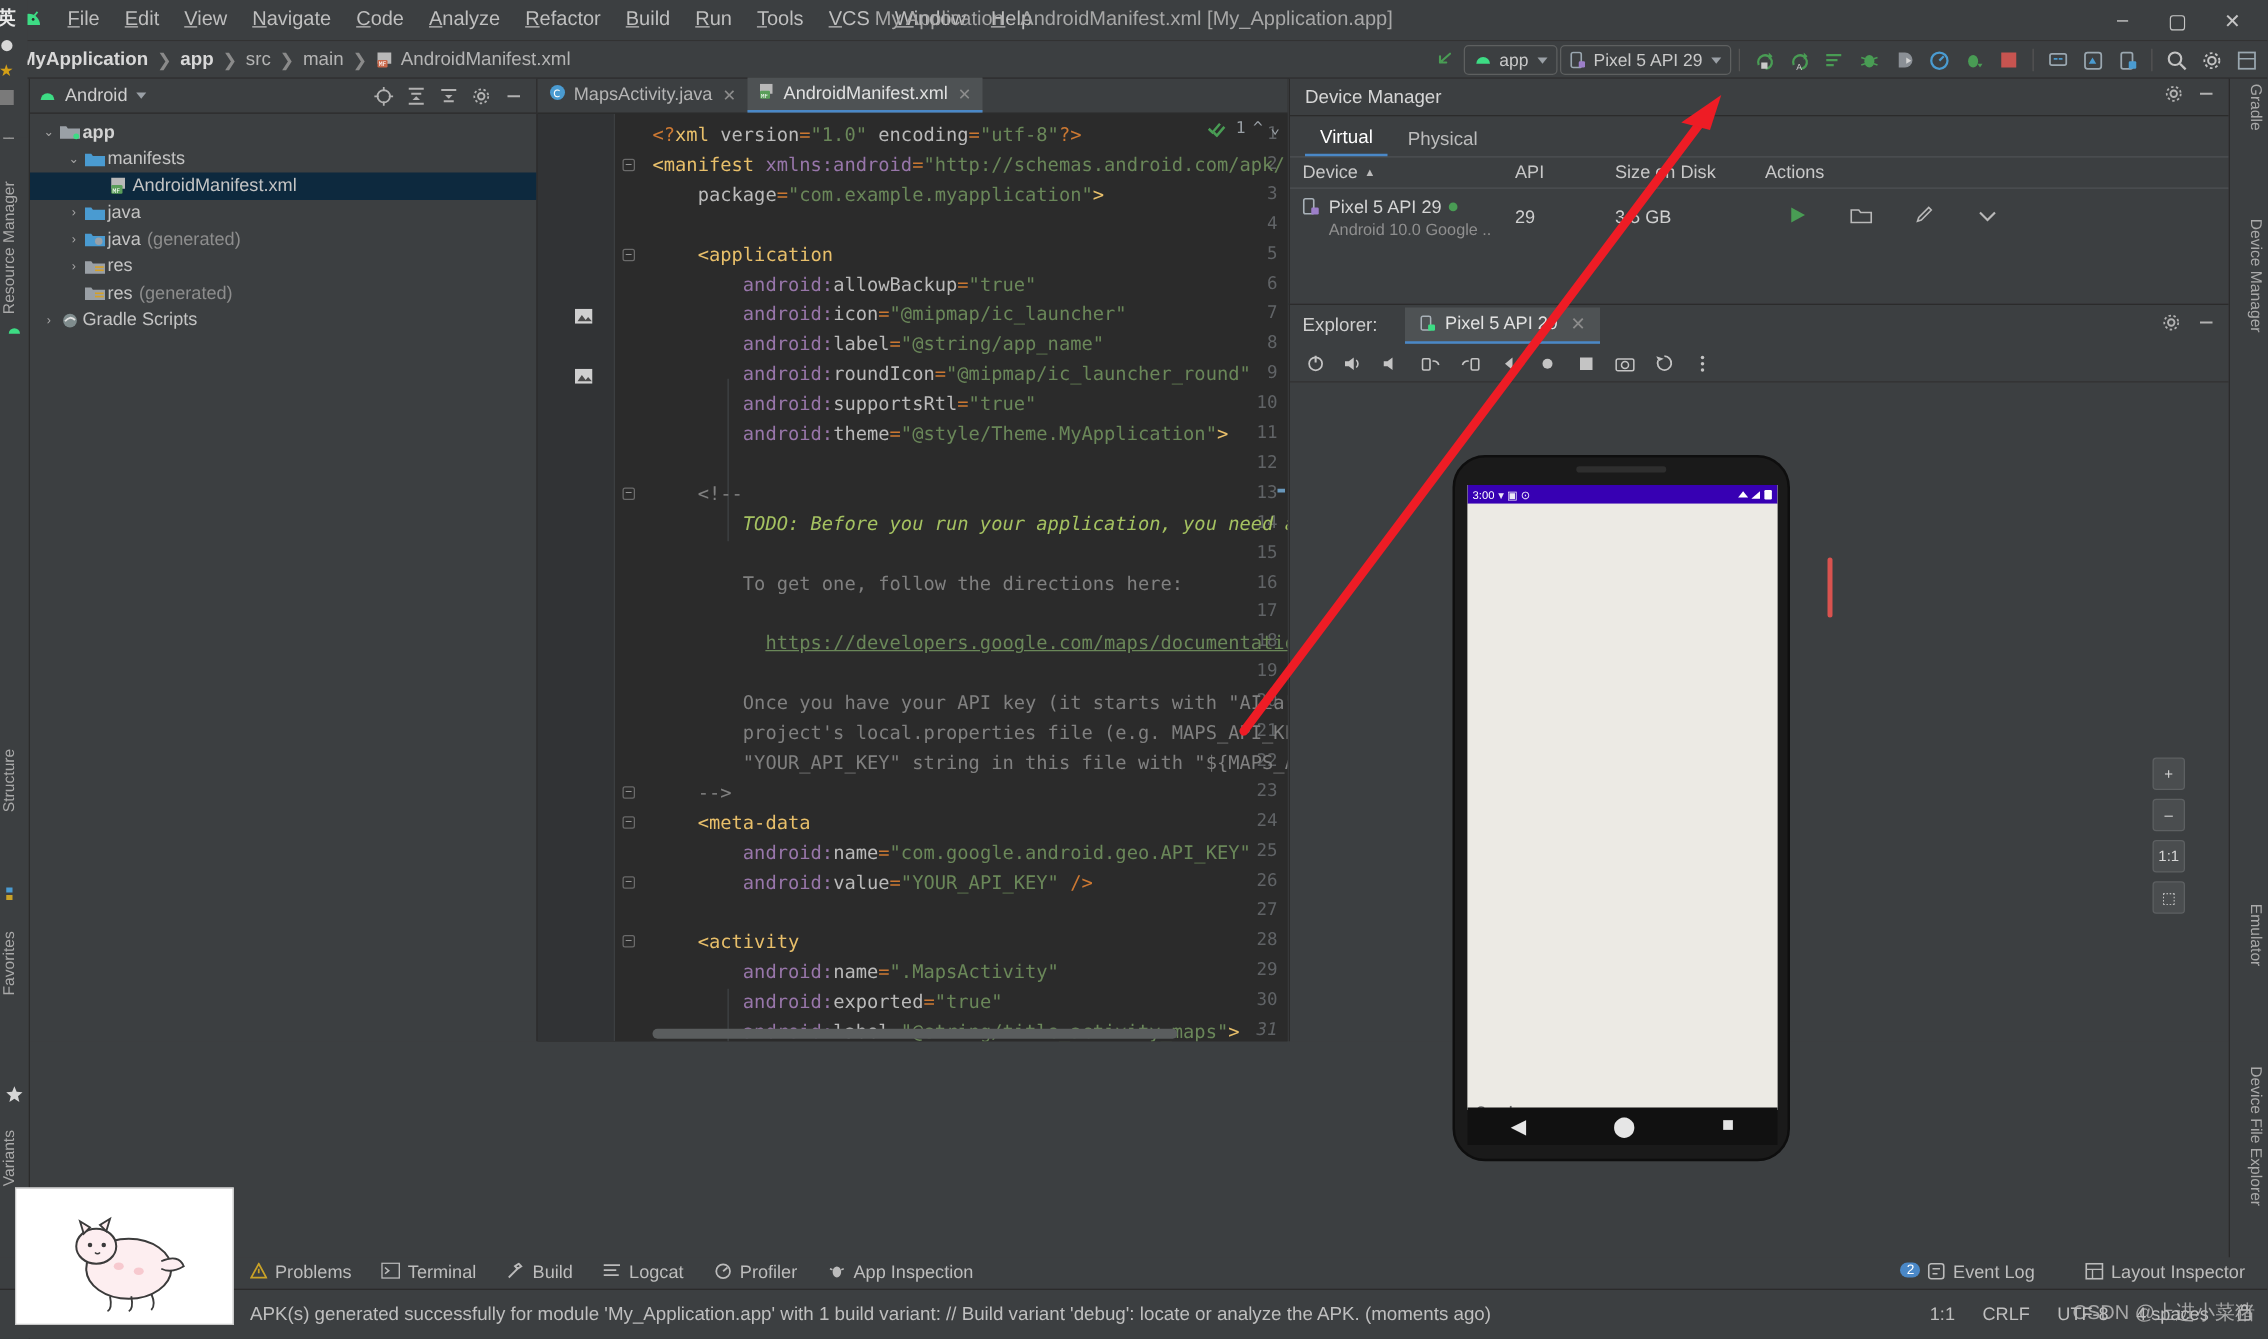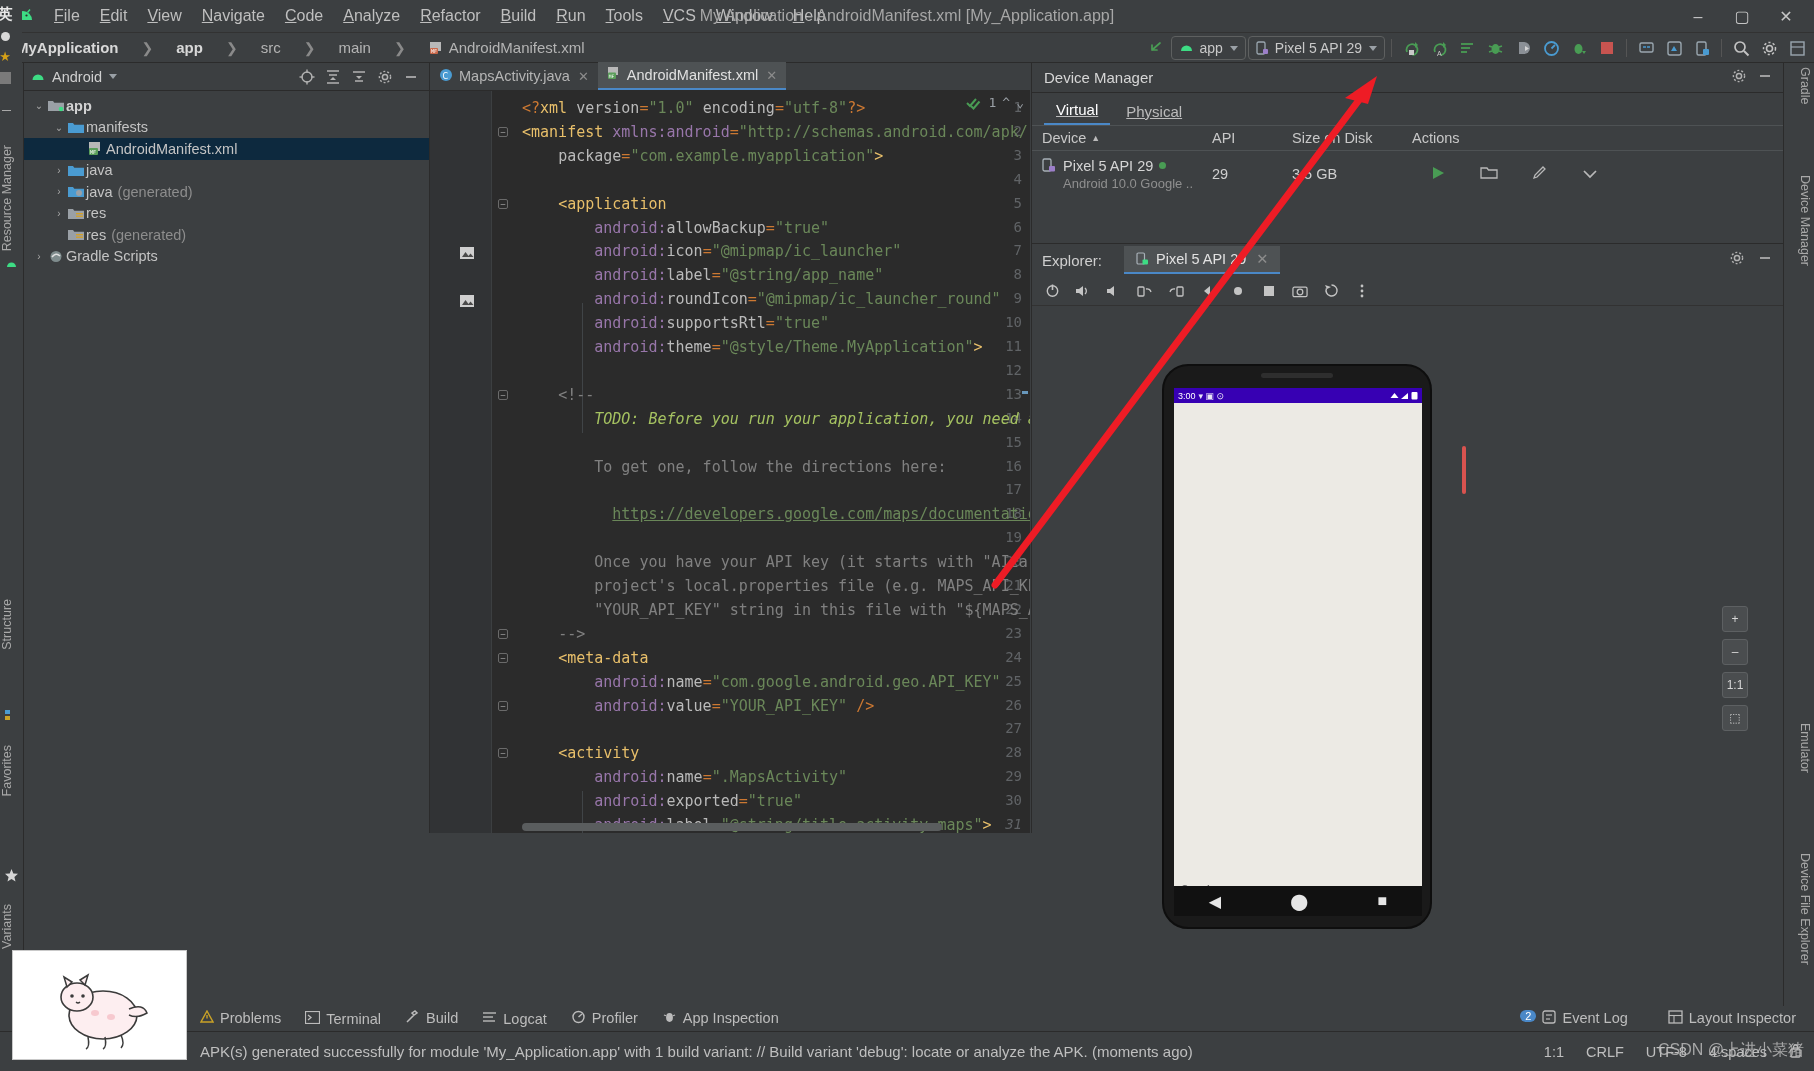--- a/index.html
+++ b/index.html
@@ -31,21 +31,21 @@
      display:flex; align-items:center; gap:0px; }
   .wc { width:44px; height:33px; display:flex; align-items:center; justify-content:center;
      font-size:16px; color:#c5c5c5; }
 
   
   .navbar {
     position:absolute; left:0; top:33px; width:1814px; height:30px;
     background:#3c3f41; display:flex; align-items:center;
     border-bottom:1px solid #2b2b2b;
   }
-  .breadcrumbs { display:flex; align-items:center; margin-left:12px; gap:16px; }
+  .breadcrumbs { display:flex; align-items:center; margin-left:12px; gap:0; }
   .crumb { font-size:15px; color:#b4b4b4; padding:1px 4px; white-space:nowrap; }
   .crumb.bold { font-weight:bold; color:#d8d8d8; }
   .crumb-sep { color:#8a8a8a; font-size:14px; padding:0 3px; }
   .crumb-file { display:flex; align-items:center; gap:5px; }
   .toolbar-right { position:absolute; right:4px; top:0; height:30px;
      display:flex; align-items:center; gap:2px; }
   .tb-btn { width:26px; height:24px; display:flex; align-items:center;
      justify-content:center; border-radius:3px; }
   .combo {
     display:flex; align-items:center; gap:5px; height:24px; padding:0 7px;
@@ -163,21 +163,21 @@
   
   .device-manager {
     position:absolute; left:1031px; top:63px; width:752px; height:180px;
     background:#3c3f41; border-left:1px solid #2b2b2b;
   }
   .dm-header { height:30px; display:flex; align-items:center; padding-left:12px;
       border-bottom:1px solid #2b2b2b;}
   .dm-title { font-size:15px; color:#d6d6d6; }
   .dm-hdr-right { margin-left:auto; display:flex; align-items:center; gap:10px;
       padding-right:10px;}
-  .dm-tabs { height:32px; display:flex; align-items:flex-end; padding-left:12px; gap:4px;text-decoration:underline;}
+  .dm-tabs { height:32px; display:flex; align-items:flex-end; padding-left:12px; gap:4px;}
   .dm-tab { font-size:15px; color:#bcbcbc; padding:5px 12px; }
   .dm-tab.active { color:#ffffff; border-bottom:2px solid #4a88c7;}
   .dm-actions { height:34px; display:flex; align-items:center; padding-left:12px; gap:12px;}
   .btn {
     font-size:14.5px; color:#d2d2d2; border:1px solid #5e6060; border-radius:4px;
     padding:4px 14px; background:#4c5052;
   }
   .qmark { font-size:17px; color:#cfcfcf; font-weight:bold; }
   .dm-table { font-size:14.5px; }
   .dm-thead { display:flex; height:26px; align-items:center;

